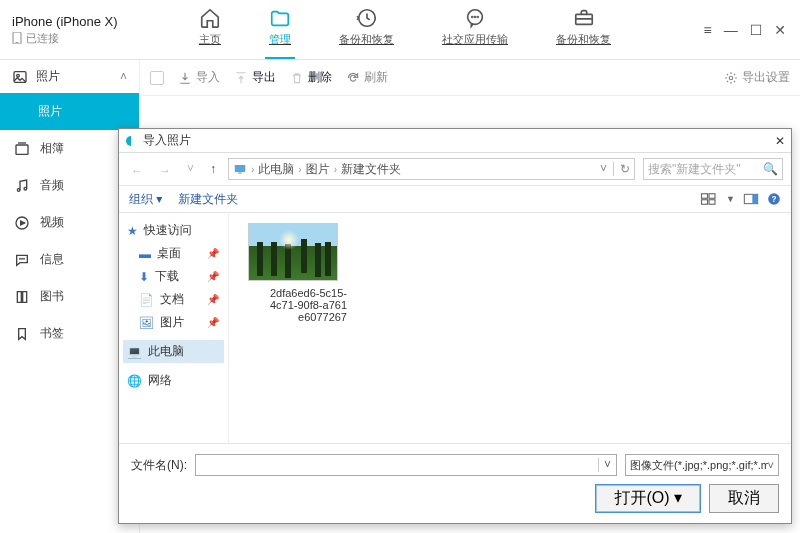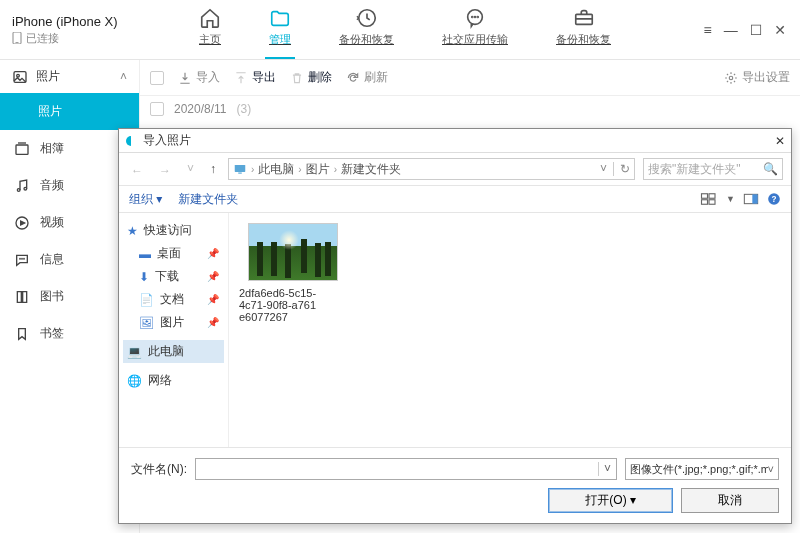--- a/index.html
+++ b/index.html
@@ -48,33 +48,33 @@
   .dlg-nav .crumb .sep { color: #999; font-size: 10px; }
   .dlg-nav .search { width: 140px; border: 1px solid #ccc; height: 22px; display: flex; align-items: center; padding: 0 4px; color: #aaa; gap: 4px; font-size: 12px; }
   .dlg-bar { height: 28px; border-top: 1px solid #e5e5e5; border-bottom: 1px solid #e5e5e5; display: flex; align-items: center; padding: 0 10px; gap: 16px; color: #2a5db0; font-size: 12px; }
   .dlg-bar .right { margin-left: auto; display: flex; align-items: center; gap: 8px; color: #666; }
   .dlg-body { flex: 1; display: flex; }
   .tree { width: 110px; border-right: 1px solid #eee; padding: 6px 4px; font-size: 12px; }
   .tree .tr { display: flex; align-items: center; gap: 6px; padding: 3px 4px; cursor: pointer; }
   .tree .tr.sel { background: #d9e8f5; }
   .tree .pin { margin-left: auto; color: #bbb; font-size: 10px; }
   .files { flex: 1; padding: 10px; }
-  .file { width: 108px; text-align: left; font-size: 11px; color: #333; cursor: pointer; }
+  .file { width: 108px; text-align: right; font-size: 11px; color: #333; cursor: pointer; }
   .thumb { width: 90px; height: 58px; margin: 0 auto 6px; border: 1px solid #ccc; background: linear-gradient(to bottom, #a8d8f0 0%, #a8d8f0 40%, #2d5a1f 40%, #3f7a2a 100%); position: relative; overflow: hidden; }
   .thumb::before { content:""; position:absolute; left:8px; top:18px; width:6px; height:34px; background:#1a3012; box-shadow: 14px 0 #1a3012, 28px 2px #1a3012, 44px -3px #1a3012, 58px 1px #1a3012, 68px 0 #1a3012; }
   .thumb::after { content:""; position:absolute; left:30px; top:6px; width:20px; height:20px; background: radial-gradient(circle, #fffbe0 0%, rgba(255,255,200,0) 70%); }
   .dlg-foot { border-top: 1px solid #e5e5e5; padding: 10px 12px; display: flex; flex-direction: column; gap: 8px; }
   .fn-row { display: flex; align-items: center; gap: 8px; }
   .fn-row label { white-space: nowrap; }
   .fn-row .combo { flex: 1; border: 1px solid #aaa; height: 22px; display: flex; align-items: center; }
   .fn-row .combo input { flex: 1; border: none; outline: none; padding: 0 4px; font-size: 12px; }
   .fn-row .combo .dd { width: 18px; text-align: center; border-left: 1px solid #ccc; color: #666; cursor: pointer; }
   .fn-row .filter { width: 154px; border: 1px solid #aaa; height: 22px; display: flex; align-items: center; padding: 0 4px; font-size: 11px; overflow: hidden; }
   .btn-row { display: flex; justify-content: flex-end; gap: 8px; }
-  .btn { border: 1px solid #999; background: #f3f3f3; padding: 3px 36px; font-size: 12px; cursor: pointer; text-align: center; }
+  .btn { border: 1px solid #999; background: #f3f3f3; padding: 3px 18px; font-size: 16px; cursor: pointer; text-align: center; }
   .btn.primary { border-color: #4a90d9; box-shadow: inset 0 0 0 1px #9cc1e8; }
   svg { flex-shrink: 0; }
 </style>
 </head>
 <body>
 
 <div class="header">
   <div class="device">
     <div class="name">iPhone (iPhone X)</div>
     <div class="status">
@@ -219,25 +219,20 @@
         <span>刷新</span>
       </span>
       <span class="spacer"></span>
       <span class="tbtn">
         <svg width="14" height="14" viewBox="0 0 24 24" fill="none" stroke="#888" stroke-width="2">
             <circle cx="12" cy="12" r="3"></circle>
             <path d="M12 2v3m0 14v3M2 12h3m14 0h3M5 5l2 2m10 10l2 2M5 19l2-2m10-10l2-2"></path>
           </svg>
         <span>导出设置</span>
       </span>
-    </div>
-    <div class="daterow">
-      <span class="chk"></span>
-      <span>2020/8/11</span>
-      <span style="color:#bbb">(3)</span>
     </div>
   </div>
 </div>
 
 <div class="backdrop">
   <div class="dlg-title">
     <span class="ti">
       <svg width="12" height="12" viewBox="0 0 24 24">
           <path d="M12 2a10 10 0 1 0 0 20V2z" fill="#00b3d6"></path>
         </svg>

